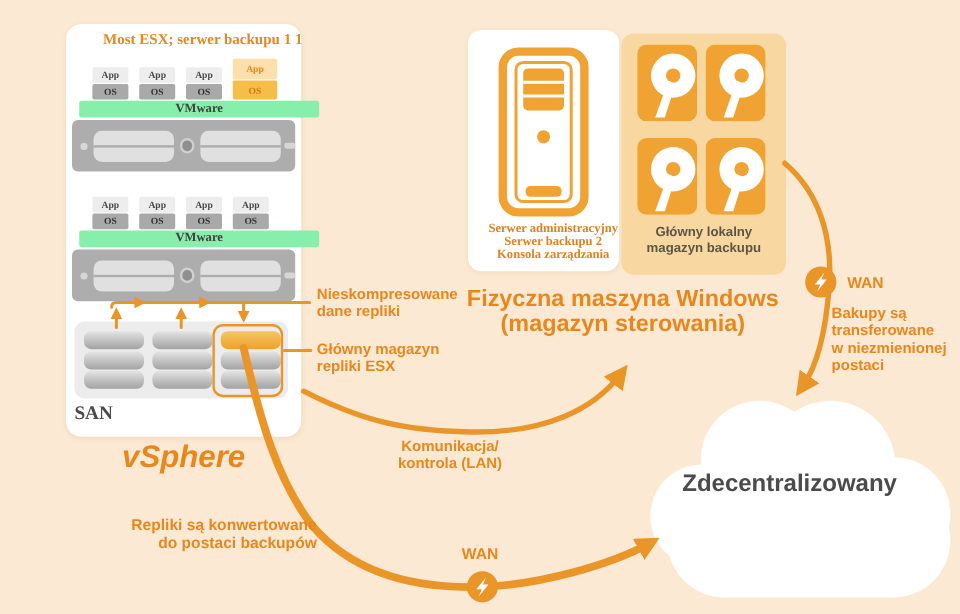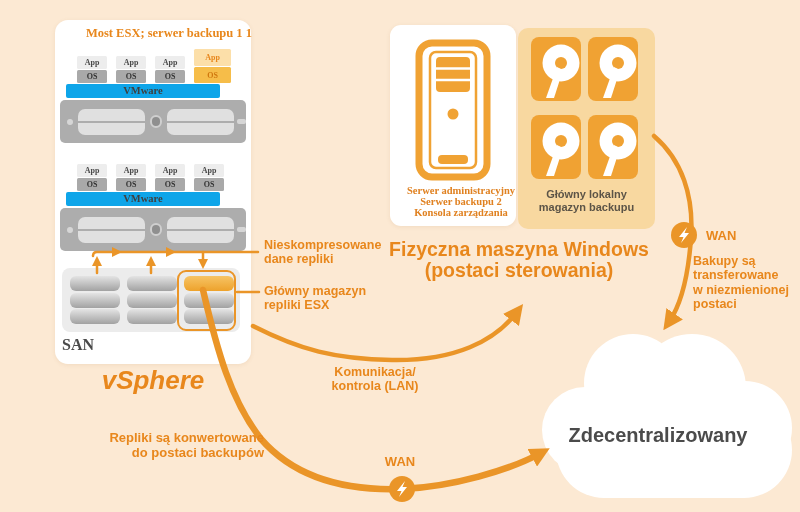--- a/index.html
+++ b/index.html
@@ -20,22 +20,22 @@
   .host1 { top:30px; } .host2 { top:138px; }
   .vm-row { position:absolute; left:22px; top:0; display:flex; gap:9px; align-items:flex-end; height:33px; }
   .vm { width:30px; display:flex; flex-direction:column; gap:1px; }
   .vm-app { height:13px; background:#ededed; color:#4a4a4a; font-size:8px; font-weight:bold;
             display:flex; align-items:center; justify-content:center; border-radius:1.5px; }
   .vm-os  { height:13px; background:#a9a9a9; color:#333333; font-size:8px; font-weight:bold;
             display:flex; align-items:center; justify-content:center; border-radius:1.5px; }
   .vm.hl { width:37px; }
   .vm.hl .vm-app { height:17px; background:#fcdfa9; color:#e8871c; }
   .vm.hl .vm-os  { height:16px; background:#f6bd49; color:#d0780f; }
-  .hyp-bar { position:absolute; left:11px; top:34px; width:154px; height:14px;
-             background:#0ea5e9; border-radius:2px; color:#3f3f3f;
+  .hyp-bar { position:absolute; left:11px; top:34px; width:200px; height:14px;
+             background:#86efac; border-radius:2px; color:#3f3f3f;
              font-size:10.5px; font-weight:bold; text-align:center; line-height:14px; }
   .chassis { position:absolute; left:5px; top:50px; width:186px; height:43px;
              background:#adadad; border-radius:5px; display:flex; align-items:center; }
   .led  { width:6px; height:6px; border-radius:50%; background:#d6d6d6; margin-left:7px; }
   .bay  { width:68px; height:26px; background:#e0e0e0; border-radius:7px; margin-left:5px; position:relative; }
   .bay::after { content:""; position:absolute; left:0; right:0; top:12px; height:2px; background:#adadad; }
   .knob { width:13px; height:13px; border-radius:50%; background:#8f8f8f; border:2px solid #cfcfcf; margin-left:5px; }
   .slot { width:9px; height:5px; background:#d6d6d6; border-radius:2px; margin-left:3px; }
 
   .san-box { position:absolute; left:7px; top:248px; width:178px; height:64px;
@@ -71,21 +71,21 @@
   
   .o-label { position:absolute; font-weight:bold; color:#e8871c; }
   .lbl-uncompressed { left:264px; top:239px; font-size:12.5px; line-height:13.5px; }
   .lbl-replica-store { left:264px; top:285px; font-size:12.5px; line-height:13.5px; }
   .lbl-lan { left:312px; top:366px; width:126px; text-align:center; font-size:12.5px; line-height:13.5px; }
   .lbl-wan-top { left:706px; top:228px; font-size:13px; }
   .lbl-wan-note { left:693px; top:254px; font-size:12.5px; line-height:14.3px; }
   .lbl-wan-bottom { left:370px; top:454px; width:60px; text-align:center; font-size:13px; }
   .lbl-replica-note { left:99px; top:430px; width:165px; text-align:right; font-size:13px; line-height:15px; }
   .cloud-caption { position:absolute; left:544px; top:393px; width:228px; text-align:center;
-                   font-size:20px; line-height:21.5px; font-weight:bold; color:#4b4b4b;margin-top:32px; }
+                   font-size:20px; line-height:21.5px; font-weight:bold; color:#4b4b4b; }
 
   .overlay { position:absolute; left:0; top:0; z-index:5; pointer-events:none; }
   .txt { position:absolute; z-index:6; }
 </style>
 </head>
 <body>
 
 <div class="stage">
 
   <div class="panel vsphere-panel">
@@ -214,21 +214,21 @@
       <path d="M26 30 L15 61 L23 61 L32 33 Z" fill="#ffffff"></path>
     </svg>
     <div class="storage-caption">
       <div>Główny lokalny</div>
       <div>magazyn backupu</div>
     </div>
   </div>
 
   <div class="machine-title txt">
     <div>Fizyczna maszyna Windows</div>
-    <div>(postaci sterowania)</div>
+    <div>(magazyn sterowania)</div>
   </div>
 
   <svg class="overlay" width="800" height="512" viewBox="0 0 800 512">
     <defs>
       <marker id="ah" viewBox="0 0 10 10" refX="5" refY="5" markerWidth="20" markerHeight="20" orient="auto" markerUnits="userSpaceOnUse">
         <path d="M0 0 L10 5 L0 10 Z" fill="#ea9528"></path>
       </marker>
       <marker id="ahs" viewBox="0 0 10 10" refX="6" refY="5" markerWidth="10" markerHeight="10" orient="auto" markerUnits="userSpaceOnUse">
         <path d="M0 0 L10 5 L0 10 Z" fill="#ea9528"></path>
       </marker>

